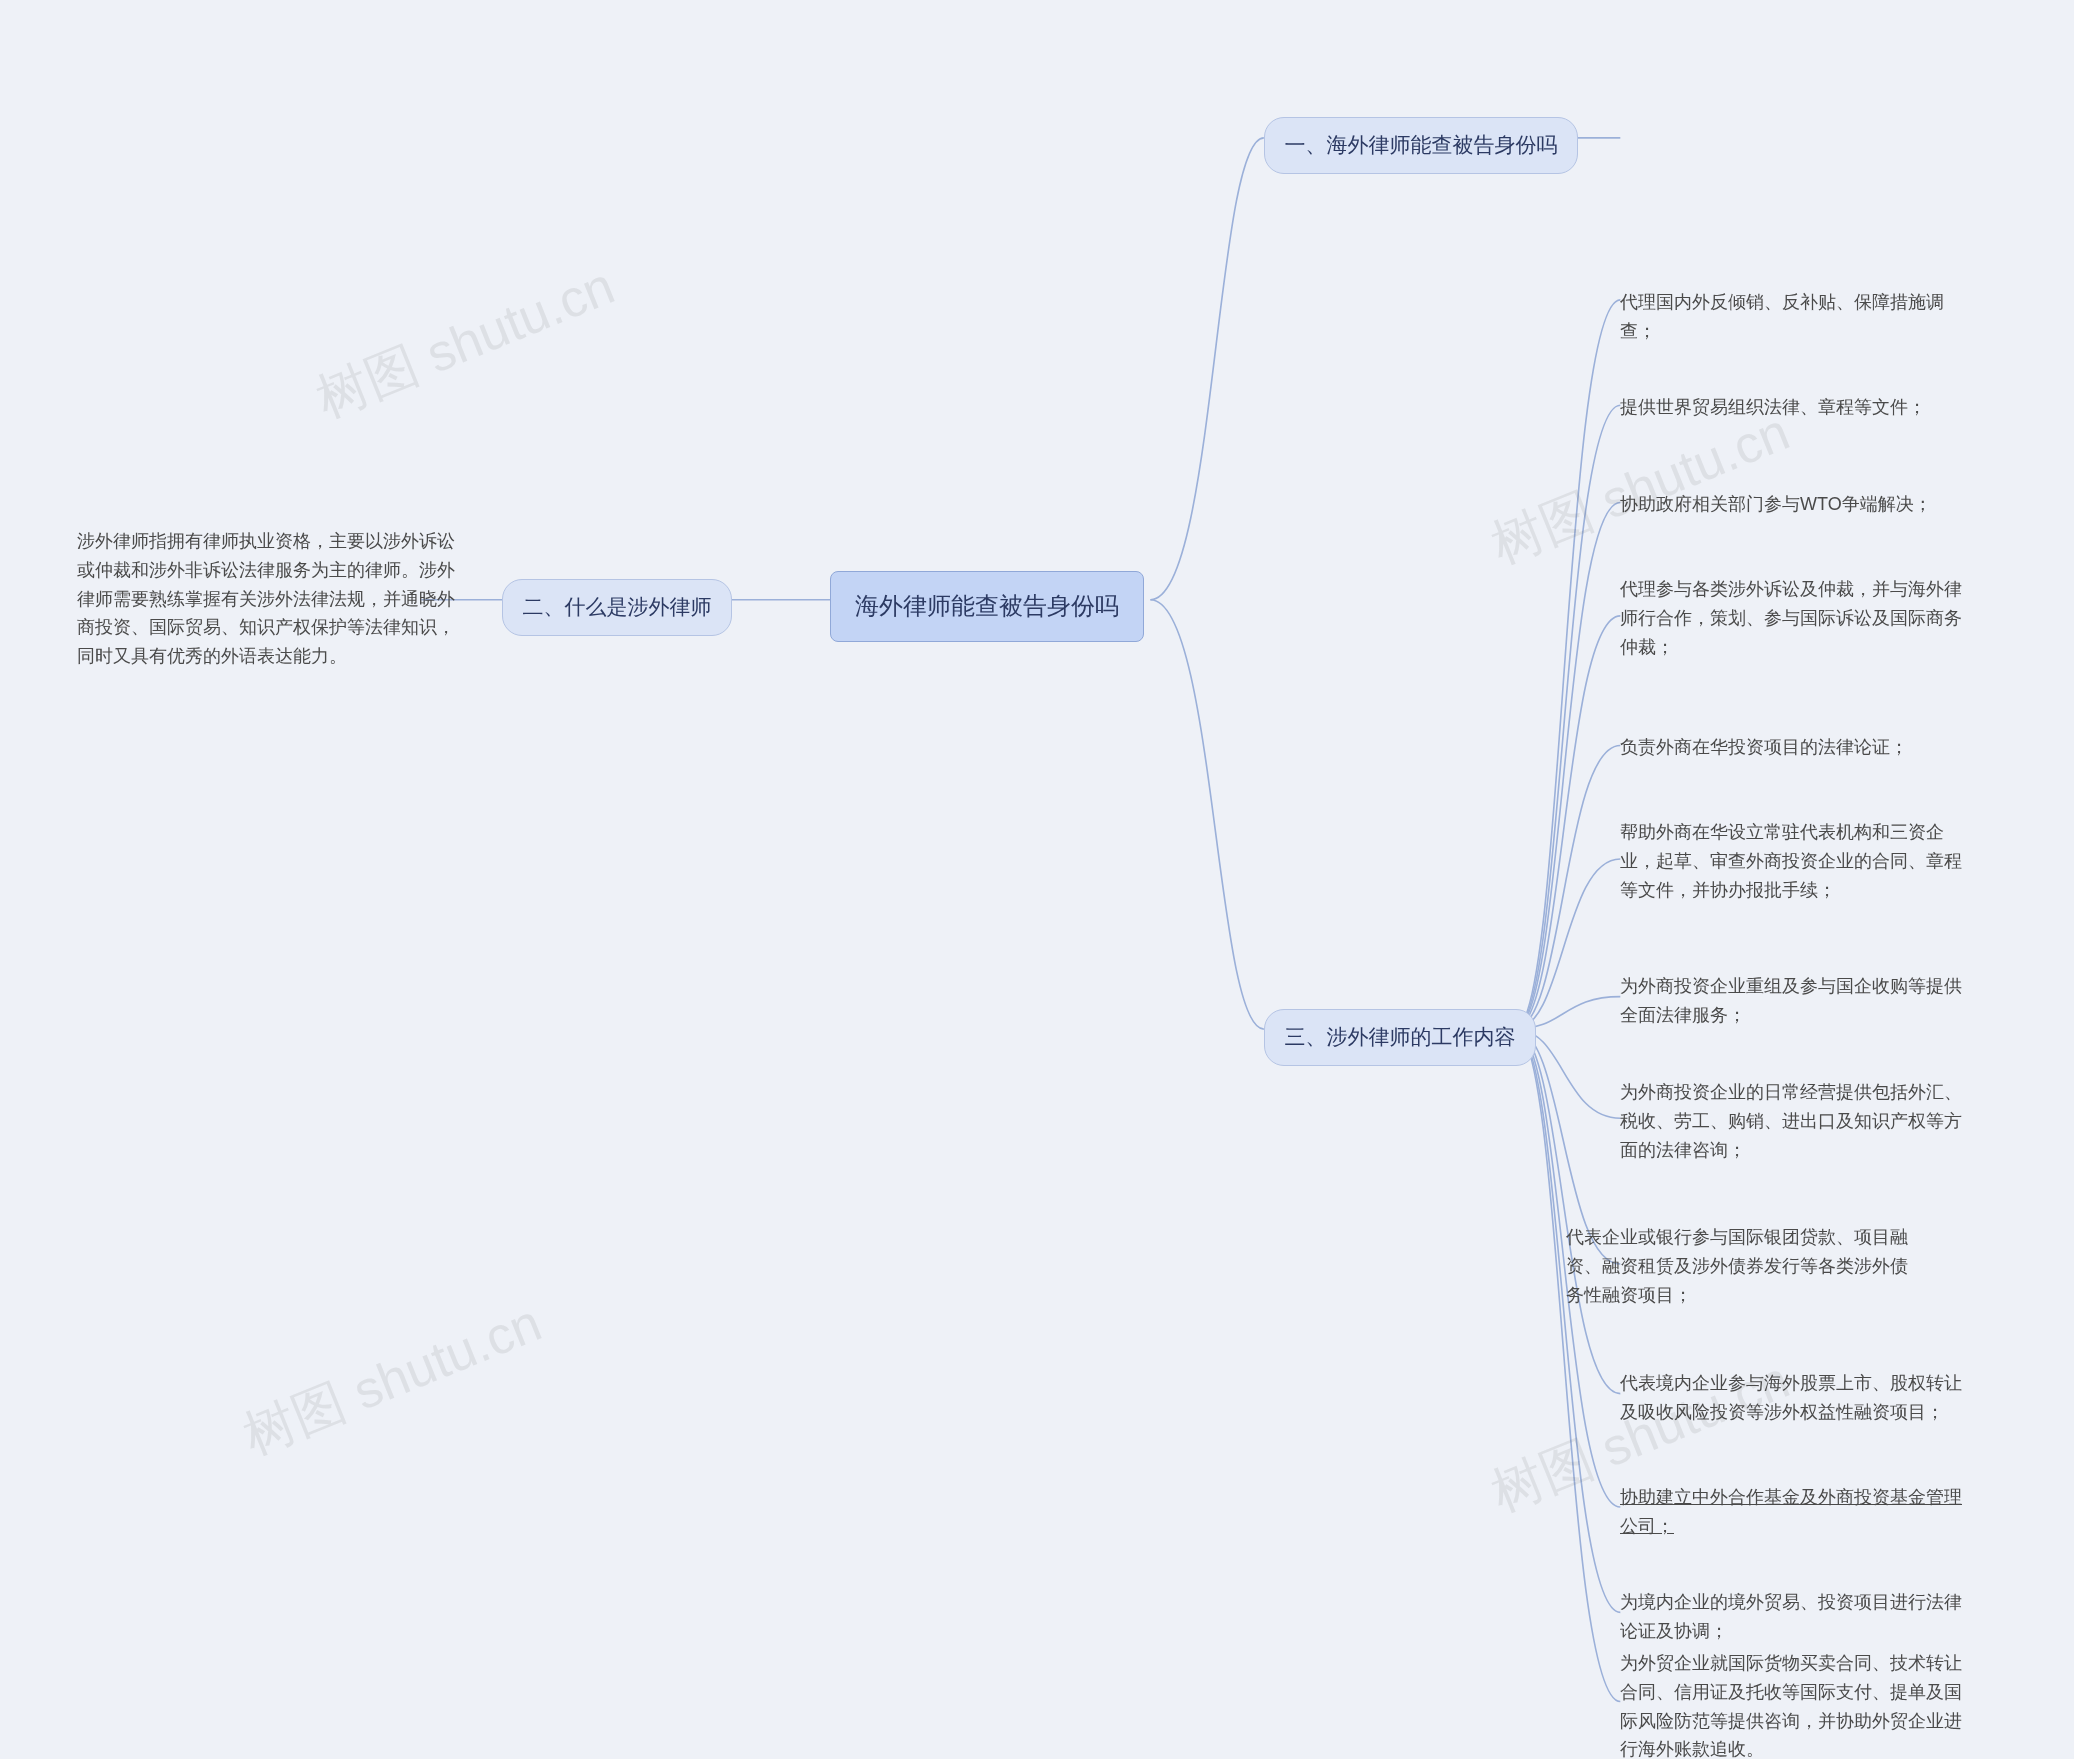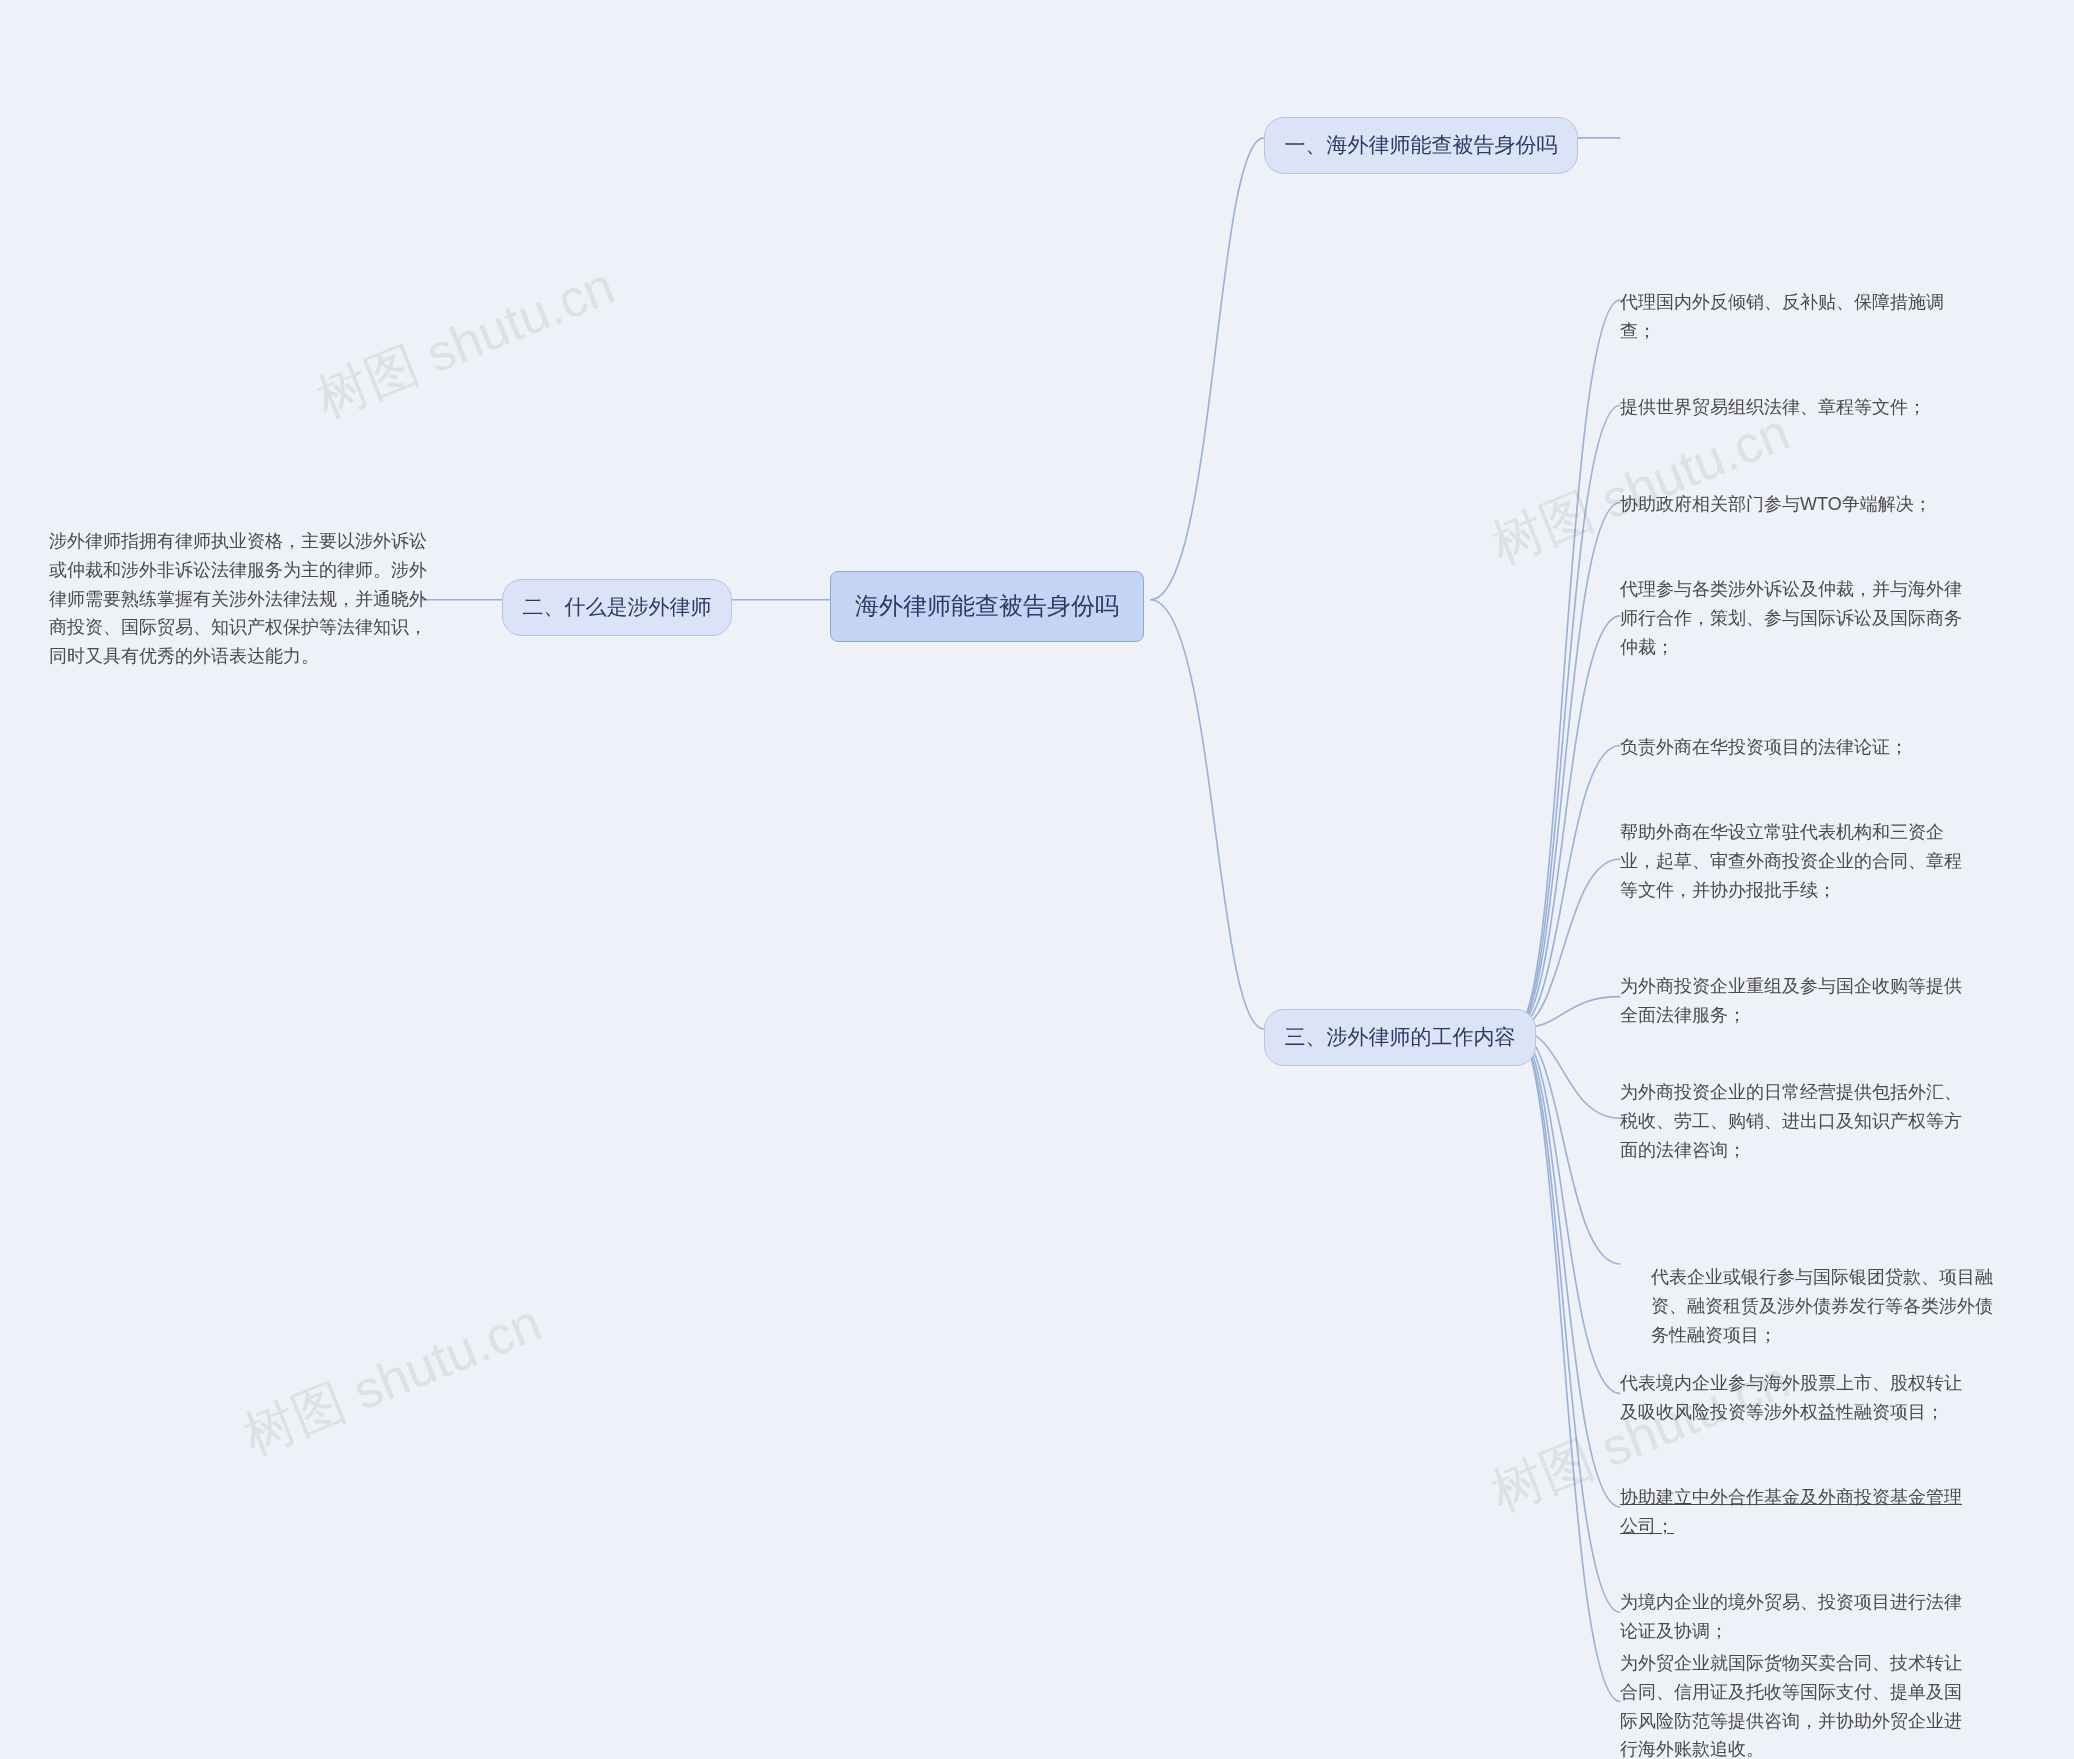--- a/index.html
+++ b/index.html
@@ -49,20 +49,21 @@
     white-space: nowrap;
   }
   .leaf {
     color: #4a4a4a;
     font-size: 18px;
     line-height: 1.6;
     max-width: 356px;
   }
   .leaf-wide {
     max-width: 405px;
+    margin-left: 28px;
   }
   .watermark {
     position: absolute;
     color: rgba(80,80,80,0.10);
     font-size: 52px;
     transform: rotate(-22deg);
     white-space: nowrap;
     pointer-events: none;
     user-select: none;
   }
@@ -116,20 +117,20 @@
   <div class="node primary" style="left:1264px; top:1009px;">三、涉外律师的工作内容</div>
 
   <div class="node leaf" style="left:1620px; top:288px; width:356px;">代理国内外反倾销、反补贴、保障措施调查；</div>
   <div class="node leaf" style="left:1620px; top:393px; width:356px;">提供世界贸易组织法律、章程等文件；</div>
   <div class="node leaf" style="left:1620px; top:490px; width:356px;">协助政府相关部门参与WTO争端解决；</div>
   <div class="node leaf" style="left:1620px; top:575px; width:356px;">代理参与各类涉外诉讼及仲裁，并与海外律师行合作，策划、参与国际诉讼及国际商务仲裁；</div>
   <div class="node leaf" style="left:1620px; top:733px; width:356px;">负责外商在华投资项目的法律论证；</div>
   <div class="node leaf" style="left:1620px; top:818px; width:356px;">帮助外商在华设立常驻代表机构和三资企业，起草、审查外商投资企业的合同、章程等文件，并协办报批手续；</div>
   <div class="node leaf" style="left:1620px; top:972px; width:356px;">为外商投资企业重组及参与国企收购等提供全面法律服务；</div>
   <div class="node leaf" style="left:1620px; top:1078px; width:356px;">为外商投资企业的日常经营提供包括外汇、税收、劳工、购销、进出口及知识产权等方面的法律咨询；</div>
-  <div class="node leaf" style="left:1651px; top:1223px; width:356px;margin-top:40px;">代表企业或银行参与国际银团贷款、项目融资、融资租赁及涉外债券发行等各类涉外债务性融资项目；</div>
+  <div class="node leaf" style="left:1566px; top:1223px; width:356px;">代表企业或银行参与国际银团贷款、项目融资、融资租赁及涉外债券发行等各类涉外债务性融资项目；</div>
   <div class="node leaf" style="left:1620px; top:1369px; width:356px;">代表境内企业参与海外股票上市、股权转让及吸收风险投资等涉外权益性融资项目；</div>
   <div class="node leaf" style="left:1620px; top:1483px; width:356px;text-decoration:underline;">协助建立中外合作基金及外商投资基金管理公司；</div>
   <div class="node leaf" style="left:1620px; top:1588px; width:356px;">为境内企业的境外贸易、投资项目进行法律论证及协调；</div>
   <div class="node leaf" style="left:1620px; top:1649px; width:356px;">为外贸企业就国际货物买卖合同、技术转让合同、信用证及托收等国际支付、提单及国际风险防范等提供咨询，并协助外贸企业进行海外账款追收。</div>
 
 </div>
 
 
 </body></html>

